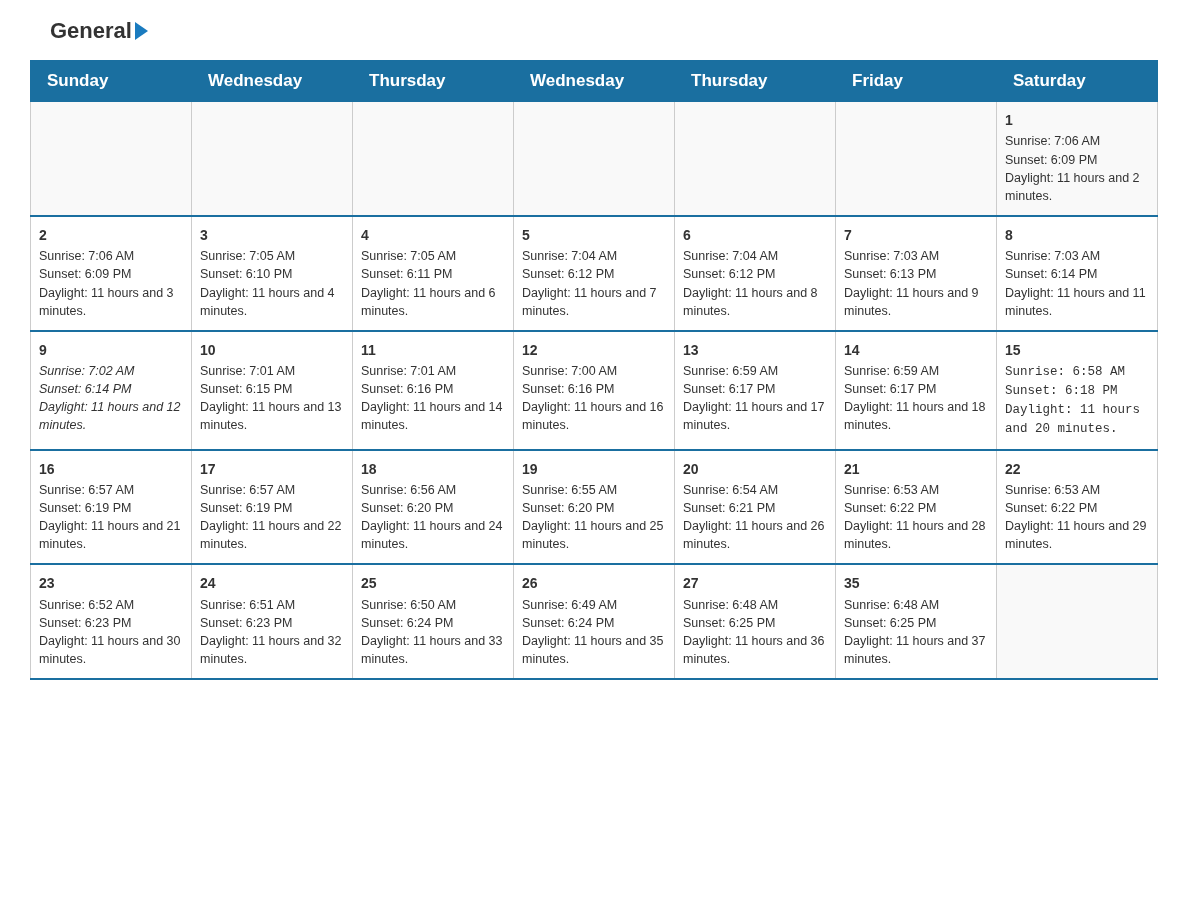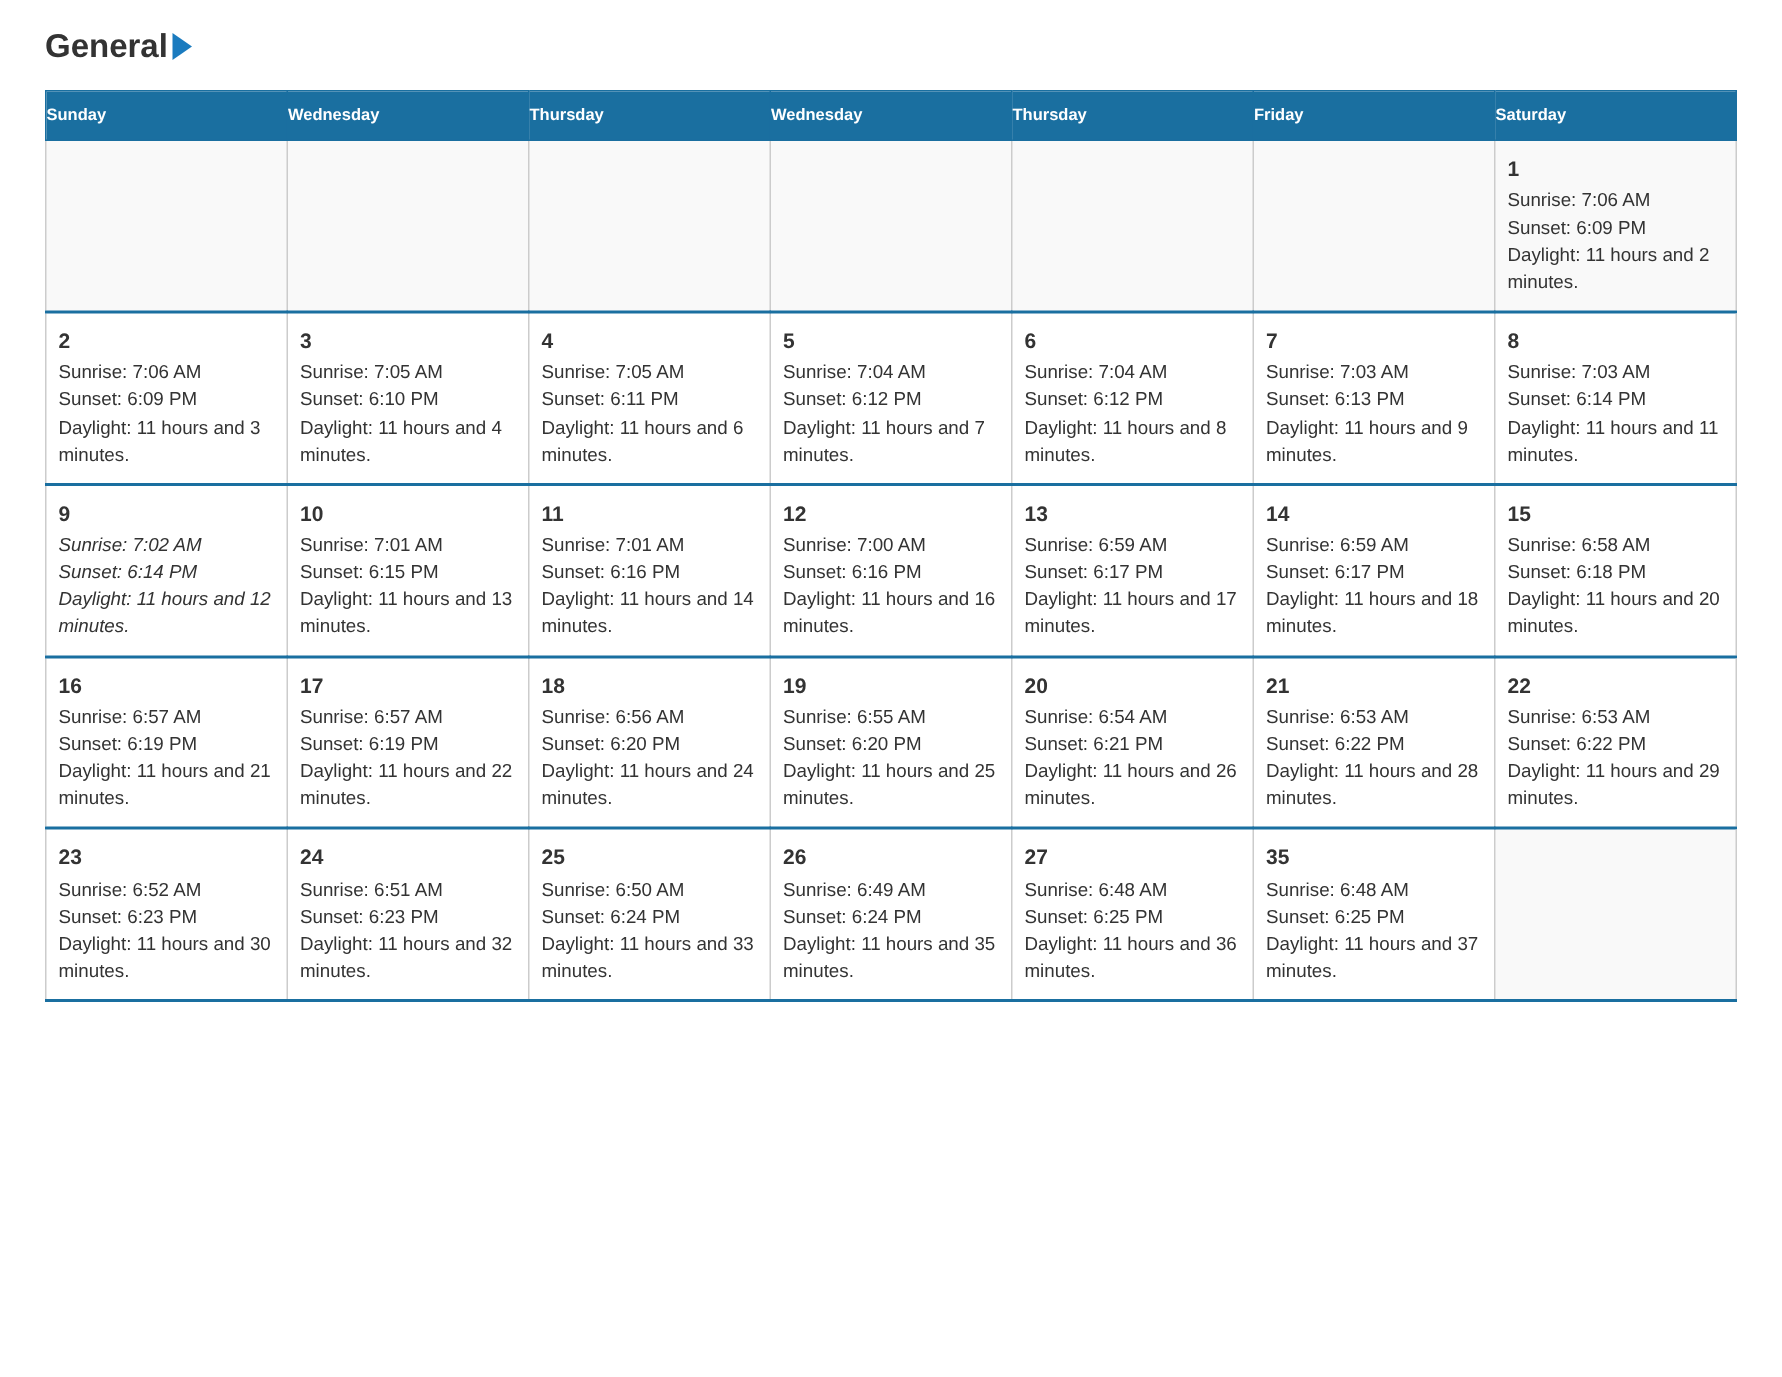--- a/index.html
+++ b/index.html
@@ -32,20 +32,21 @@
     .logo-blue {
       font-size: 22px;
       font-weight: bold;
       color: #1a7bbf;
       line-height: 1;
       margin-left: 18px;
     }
     .logo-row {
       display: flex;
       align-items: flex-start;
+      margin-left: 20px;
     }
     .title-block {
       text-align: right;
     }
     .title-block h1 {
       font-size: 46px;
       font-weight: bold;
       color: #222;
       line-height: 1.1;
     }
@@ -54,23 +55,23 @@
       font-weight: normal;
       color: #444;
     }
     table {
       width: 100%;
       border-collapse: collapse;
     }
     thead tr th {
       background-color: #1a6fa0;
       color: #fff;
-      font-size: 11px;
-      font-weight: bold;
-      padding: 10px 0;
+      font-size: 17px;
+      font-weight: bold;
+      padding: 10px 16px;
       text-align: left;
       border: 1px solid #1a6fa0;
     }
     tbody tr td {
       vertical-align: top;
       padding: 8px 8px 10px 8px;
       border: 1px solid #ccc;
       width: 14.28%;
       min-height: 90px;
       font-size: 12.5px;
@@ -170,21 +171,21 @@
 Daylight: 11 hours and 14 minutes.</span></td>
         <td><span class="day-num">12</span><span style="white-space: pre-line;">Sunrise: 7:00 AM
 Sunset: 6:16 PM
 Daylight: 11 hours and 16 minutes.</span></td>
         <td><span class="day-num">13</span><span style="white-space: pre-line;">Sunrise: 6:59 AM
 Sunset: 6:17 PM
 Daylight: 11 hours and 17 minutes.</span></td>
         <td><span class="day-num">14</span><span style="white-space: pre-line;">Sunrise: 6:59 AM
 Sunset: 6:17 PM
 Daylight: 11 hours and 18 minutes.</span></td>
-        <td><span class="day-num">15</span><span style="white-space: pre-line;">Sunrise: 6:58 AM
+        <td><span class="day-num">15</span><span style="white-space: pre-line; font-family: Liberation Mono, monospace;">Sunrise: 6:58 AM
 Sunset: 6:18 PM
 Daylight: 11 hours and 20 minutes.</span></td>
       </tr>
       <tr>
         <td><span class="day-num">16</span><span style="white-space: pre-line;">Sunrise: 6:57 AM
 Sunset: 6:19 PM
 Daylight: 11 hours and 21 minutes.</span></td>
         <td><span class="day-num">17</span><span style="white-space: pre-line;">Sunrise: 6:57 AM
 Sunset: 6:19 PM
 Daylight: 11 hours and 22 minutes.</span></td>

